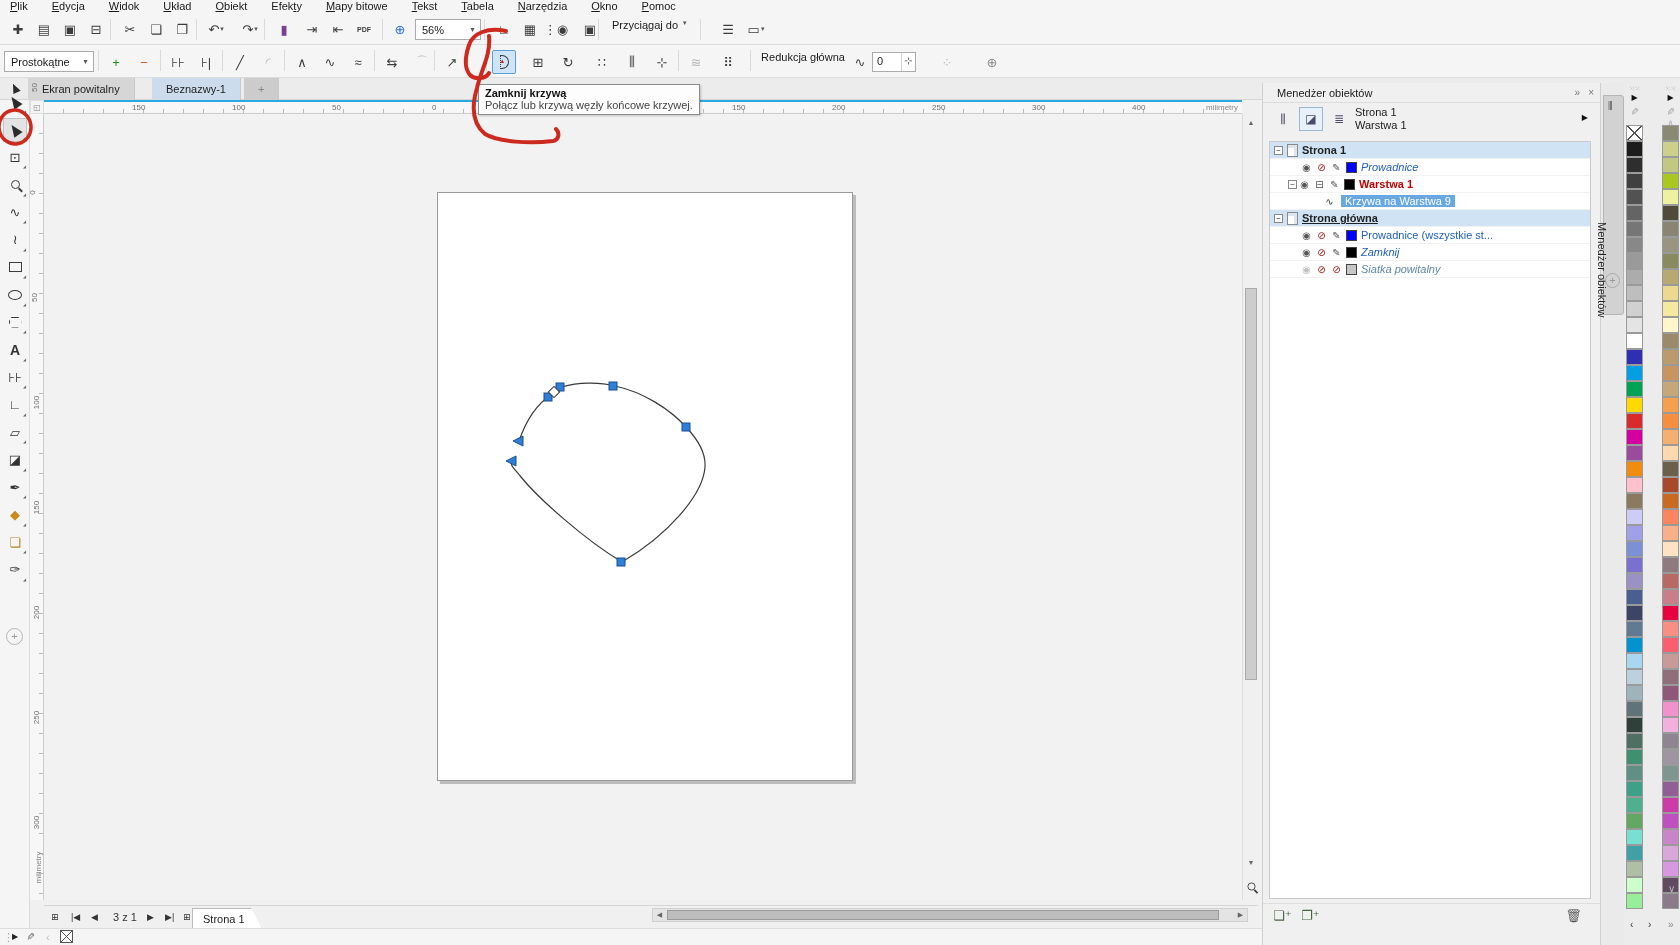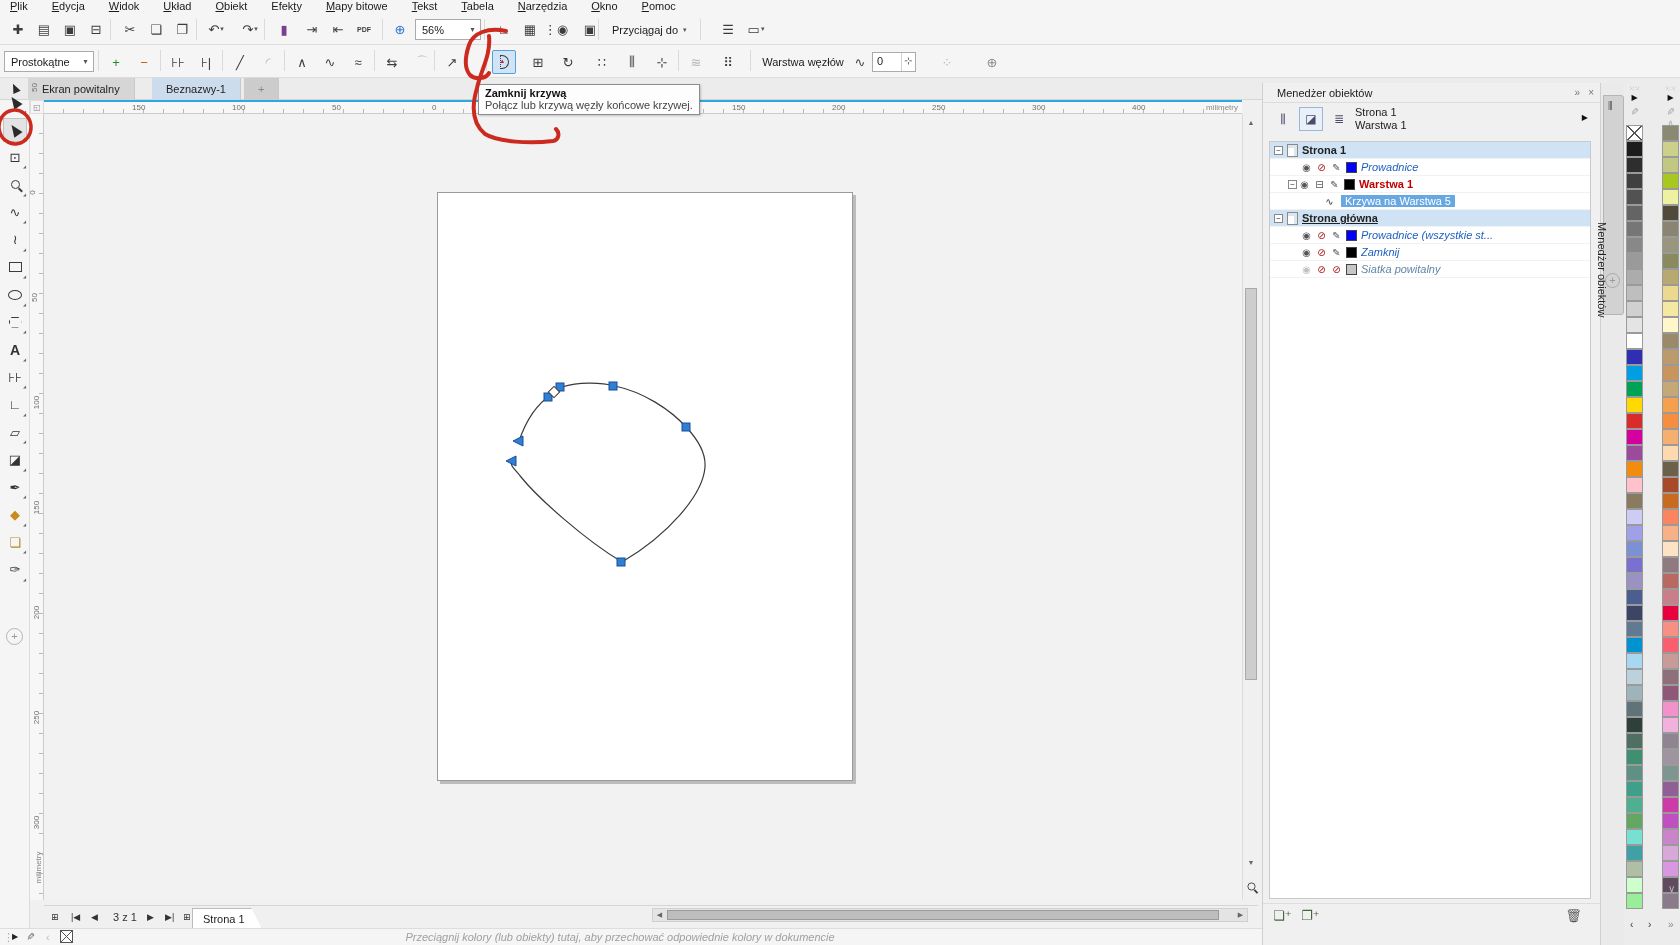--- a/index.html
+++ b/index.html
@@ -20,21 +20,21 @@
   .tbtn { position:absolute; top:3px; width:24px; height:24px; display:flex; align-items:center; justify-content:center;
           color:#3c3c3c; font-size:13px; border:1px solid transparent; border-radius:2px; }
   #tb-prop .tbtn { top:5px; }
   .tbtn.small-drop::after { content:"▾"; font-size:7px; color:#555; margin-left:1px; }
   .tbtn.disabled { color:#b8b8b8; }
   .tbtn.hovered { background:#cfe4f7; border:1px solid #5a9fd4; }
   .vsep { position:absolute; top:5px; width:1px; height:21px; background:#dadada; }
   .combo { position:absolute; background:#fff; border:1px solid #ababab; display:flex; align-items:center;
            padding-left:6px; color:#1a1a1a; }
   .combo .arrow { margin-left:auto; width:15px; text-align:center; color:#555; font-size:8px; }
-  .txtbtn { position:absolute; display:flex; align-items:center; justify-content:center; color:#1a1a1a; }
+  .txtbtn { position:absolute; display:flex; justify-content:center; color:#1a1a1a; }
   .spin { position:absolute; background:#fff; border:1px solid #ababab; display:flex; }
   .spin .val { flex:1; padding:2px 4px; }
   .spin .plus { width:14px; border-left:1px solid #d0d0d0; text-align:center; color:#444; font-size:10px; line-height:16px; }
 
   
   .ic-closecurve { width:9px; height:14px; border:1.6px solid #3c3c3c; border-left:1.6px dotted #3c3c3c;
                    border-radius:0 8px 8px 0; position:relative; }
   .ic-closecurve::after { content:"▴"; position:absolute; left:0px; top:1px; font-size:7px; color:#cc2222; }
 
   
@@ -210,21 +210,21 @@
     <div class="tbtn" style="left: 716px;">☰</div>
     <div class="tbtn small-drop" style="left: 744px;">▭</div>
   </div>
 
 <div id="tb-prop" class="abs bar">
   <div class="combo" style="left:4px;top:6px;width:90px;height:21px;">
     <span>Prostokątne</span>
     <span class="arrow">▾</span>
   </div>
   <div class="txtbtn" style="left:757px;top:6px;width:92px;height:22px;">
-    <span>Warstwa węzłów</span>
+    <span>Redukcja główna</span>
   </div>
   <div class="tbtn" style="left:848px;">∿</div>
   <div class="spin" style="left:872px;top:7px;width:44px;height:20px;">
     <span class="val">0</span>
     <span class="plus">⊹</span>
   </div>
   <div class="tbtn disabled" style="left:935px;">⁘</div>
   <div class="tbtn" style="left:980px;color:#8a8a8a;">⊕</div>
 <div class="vsep" style="left: 98px;"></div>
     <div class="vsep" style="left: 160px;"></div>
@@ -371,21 +371,20 @@
     <div class="sbtn" style="right:0;width:13px;height:12px;">▶</div>
   </div>
 </div>
 
 <div id="bottomstrip" class="abs">
   <span class="abs" style="left:3px;top:2px;color:#aaa;">⋮</span>
   <span class="abs" style="left:12px;top:3px;font-size:8px;">▶</span>
   <span class="abs" style="left:26px;top:1px;"><span class="eyedrop" style="color:#555;">✎</span></span>
   <span class="abs" style="left:46px;top:2px;color:#bbb;">‹</span>
   <span class="abs noswatch" style="left:60px;top:1px;"></span>
-  <div id="pal-hint">Przeciągnij kolory (lub obiekty) tutaj, aby przechować odpowiednie kolory w dokumencie</div>
 </div>
 
 <div id="docker" class="abs">
   <div id="docker-header">
     <span>Menedżer obiektów</span>
     <span class="hic">»</span>
     <span class="hic" style="margin-left:8px;">×</span>
   </div>
   <div id="docker-tools">
     <div class="dkbtn" style="left:8px;">⫼</div>
@@ -415,34 +414,34 @@
         <span class="texp" style="margin-left: 18px;">−</span>
         <span class="tico" style="color: rgb(85, 85, 85);">◉</span>
         <span class="tico" style="color: rgb(85, 85, 85);">⊟</span>
         <span class="tico" style="color: rgb(85, 85, 85);">✎</span>
         <span class="tswatch" style="background: rgb(0, 0, 0);"></span>
         <span class="lab" style="font-weight: bold; color: rgb(192, 0, 0);">Warstwa 1</span>
       </div>
       <div class="trow">
         <span style="width: 52px;"></span>
         <span class="tico" style="color: rgb(51, 51, 51);">∿</span>
-        <span class="lab tsel">Krzywa na Warstwa 5</span>
+        <span class="lab tsel">Krzywa na Warstwa 9</span>
       </div>
       <div class="trow hl">
         <span class="texp">−</span>
         <span class="tpage"></span>
         <span class="lab" style="font-weight: bold; text-decoration: underline;">Strona główna</span>
       </div>
       <div class="trow">
         <span style="width: 29px;"></span>
         <span class="tico" style="color: rgb(85, 85, 85);">◉</span>
         <span class="tico" style="color: rgb(176, 32, 32);">⊘</span>
         <span class="tico" style="color: rgb(85, 85, 85);">✎</span>
         <span class="tswatch" style="background: rgb(0, 0, 255);"></span>
-        <span class="lab" style="font-style: italic; color: rgb(32, 96, 192); text-align: center;">Prowadnice (wszystkie st...</span>
+        <span class="lab" style="color: rgb(32, 96, 192); text-align: center;">Prowadnice (wszystkie st...</span>
       </div>
       <div class="trow">
         <span style="width: 29px;"></span>
         <span class="tico" style="color: rgb(85, 85, 85);">◉</span>
         <span class="tico" style="color: rgb(176, 32, 32);">⊘</span>
         <span class="tico" style="color: rgb(85, 85, 85);">✎</span>
         <span class="tswatch" style="background: rgb(0, 0, 0);"></span>
         <span class="lab" style="font-style: italic; color: rgb(32, 96, 192);">Zamknij</span>
       </div>
       <div class="trow">

